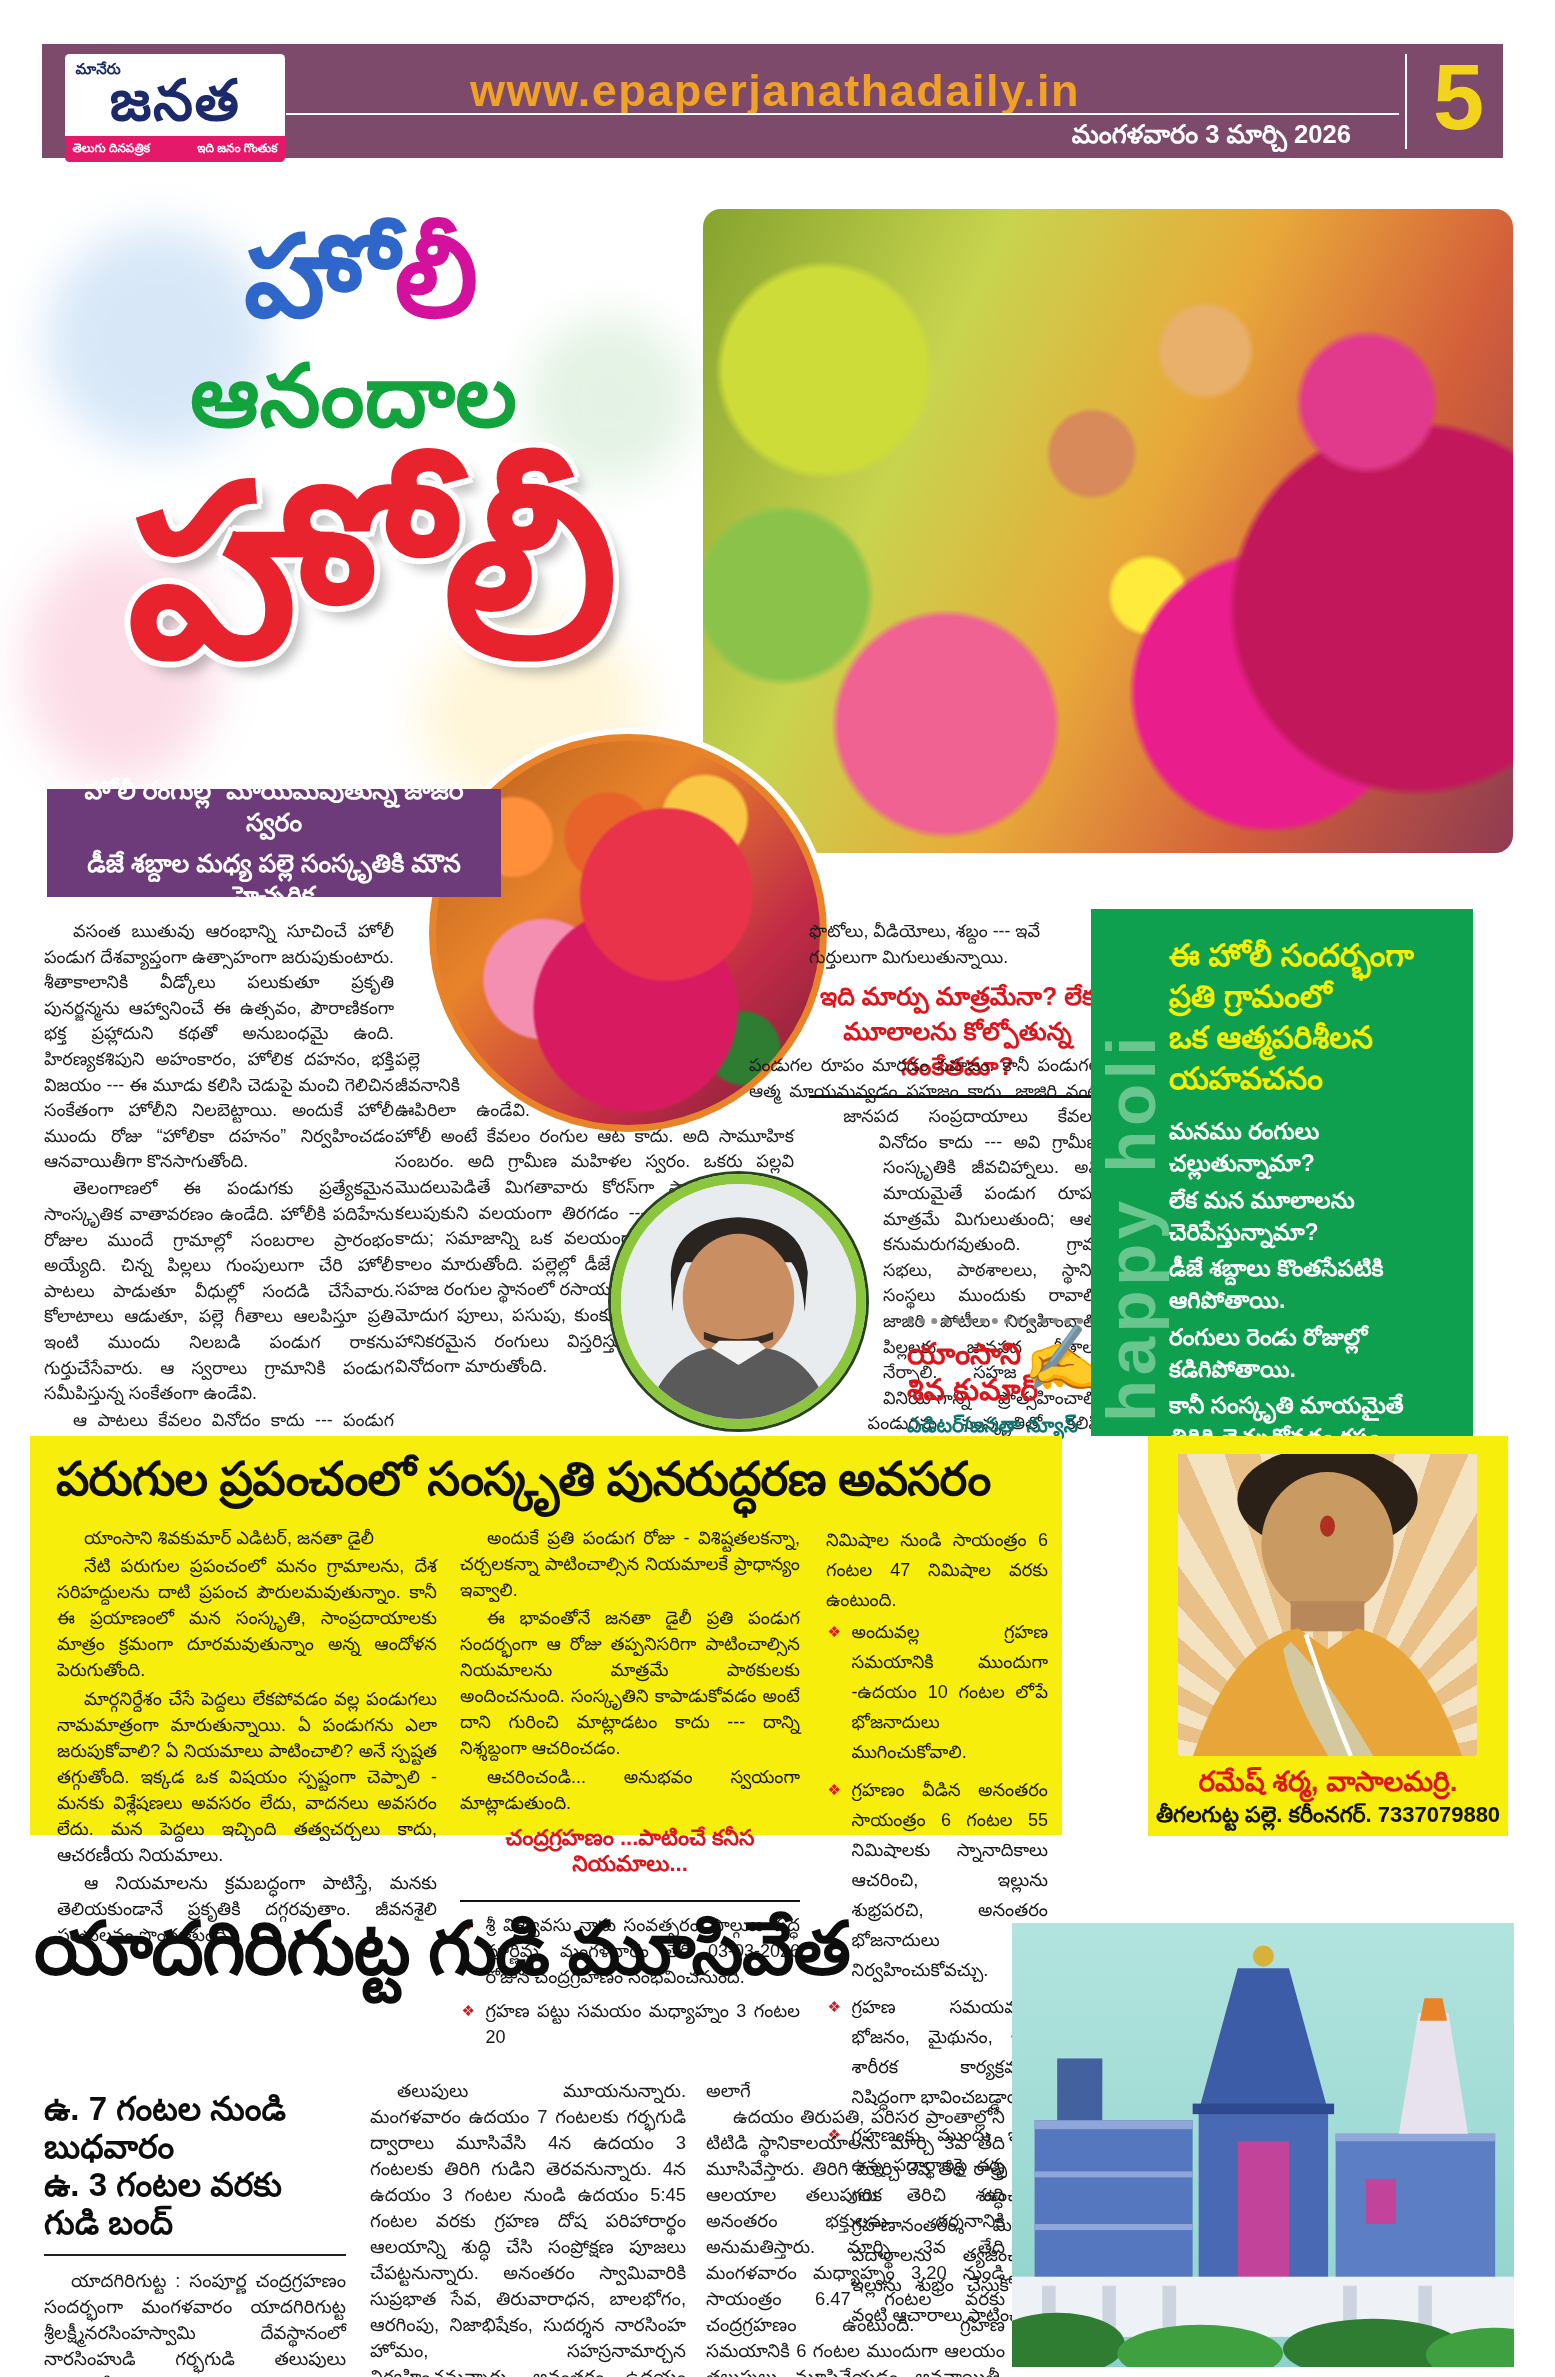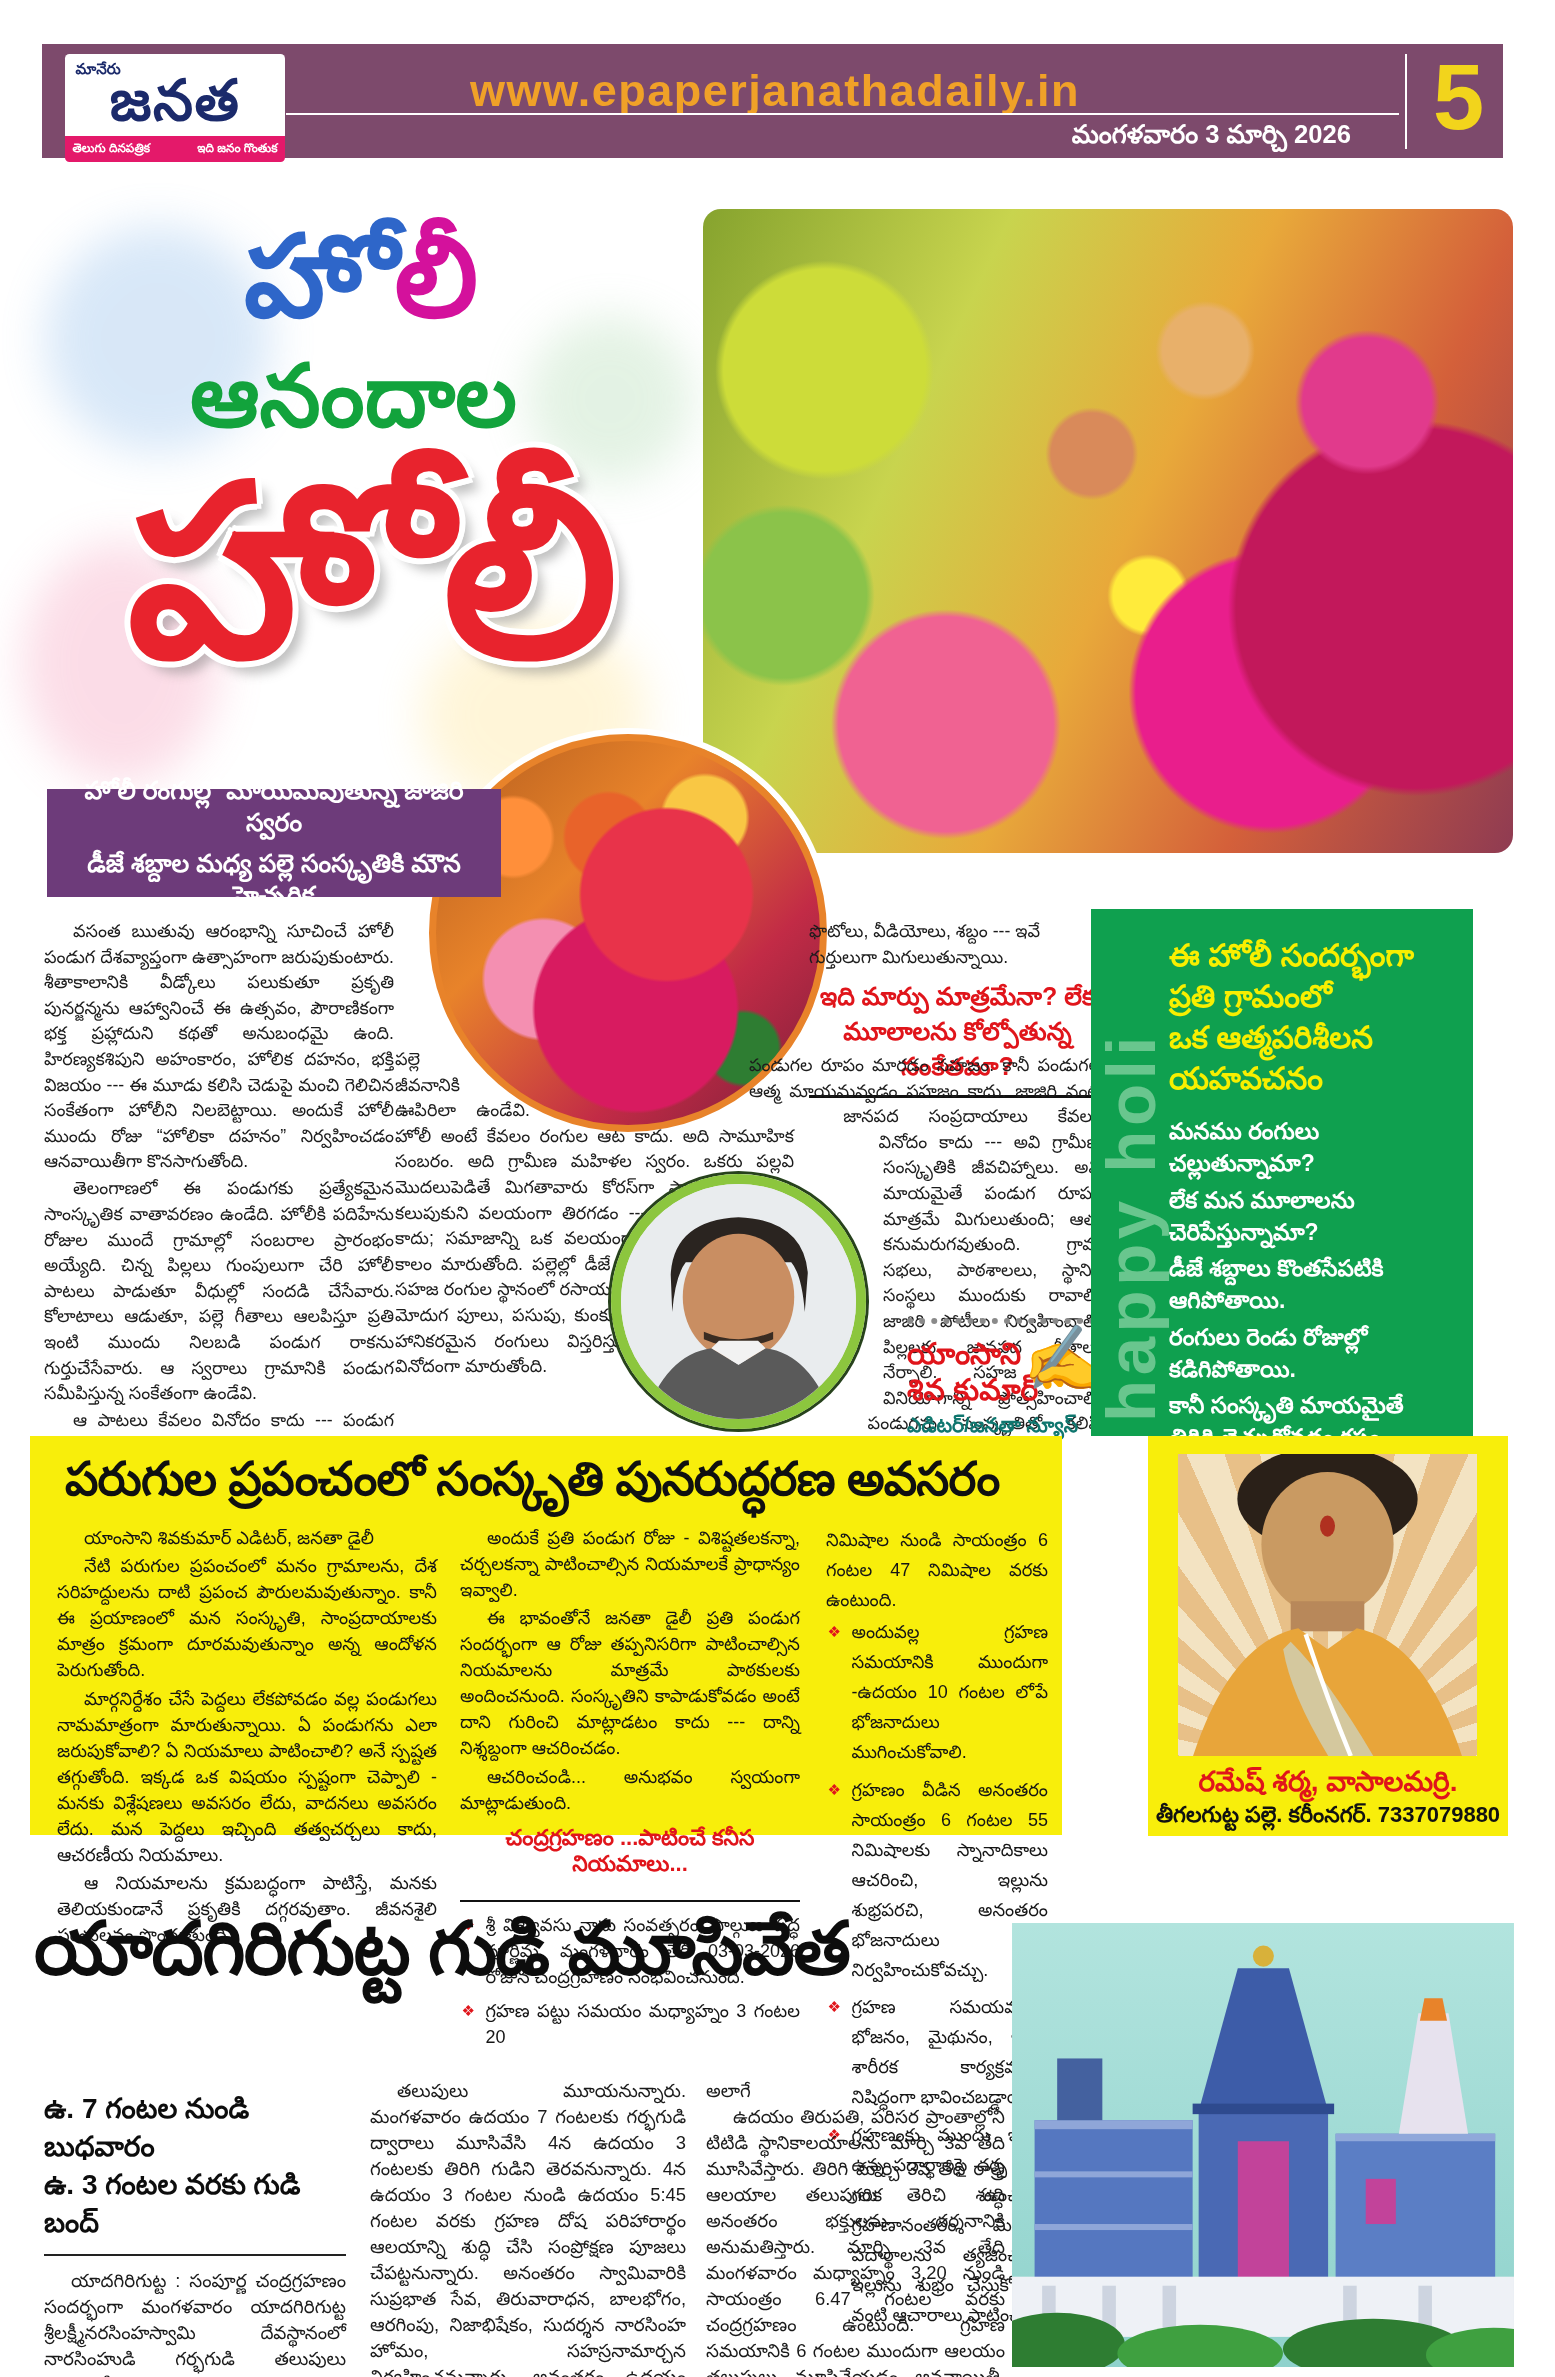--- a/index.html
+++ b/index.html
@@ -79,21 +79,21 @@
   .cul-head{font-size:47px;font-weight:bold;color:#101010;line-height:1.1;letter-spacing:-0.8px;}
   .cul-col{font-size:18px;line-height:26px;text-align:justify;color:#151515;}
   .cul-col p{margin:0 0 2.3px 0;text-indent:27px;}
   .rules-head{color:#e0151b;font-size:22px;font-weight:bold;text-align:center;
               border-bottom:2.3px solid #111;padding-bottom:23px;margin:9px 0 10.5px 0;}
   .bullet{position:relative;padding-left:25.6px;text-indent:0 !important;margin-bottom:7.5px !important;}
   .bullet::before{content:"\2756";color:#e0151b;position:absolute;left:1.5px;top:0;font-size:15px;}
   .cul-colc{line-height:30px;}
   
   .tmp-head{font-size:74px;font-weight:bold;color:#0d0d0d;line-height:1.05;letter-spacing:-1.5px;}
-  .tmp-sub{font-size:28px;font-weight:bold;color:#0d0d0d;line-height:38px;}
+  .tmp-sub{font-size:33px;font-weight:bold;color:#0d0d0d;line-height:38px;}
   .tmp-rule{border:none;border-top:2.3px solid #222;margin:12px 0;}
   .tmp-col{font-size:18.4px;line-height:26px;text-align:justify;color:#1a1a1a;}
   .tmp-col p{margin:0;text-indent:27px;}
   
   .wrap-right{float:right;width:354px;height:66px;shape-outside:ellipse(65% 120% at 75% 0%);}
   .wrap-circle{float:left;width:134px;height:263px;margin-top:113px;shape-outside:circle(60% at 10% 60%);}
 </style>
 </head>
 <body>
 
@@ -190,21 +190,21 @@
     <div class="sb-line">లేక మన మూలాలను చెరిపేస్తున్నామా?</div>
     <div class="sb-line">డీజే శబ్దాలు కొంతసేపటికి ఆగిపోతాయి.</div>
     <div class="sb-line">రంగులు రెండు రోజుల్లో కడిగిపోతాయి.</div>
     <div class="sb-line">కానీ సంస్కృతి మాయమైతే తిరిగి తెచ్చుకోవడం కష్టం.</div>
     <div class="sb-line">జాజిరి స్వరం వినిపిస్తేనే హోలీకి ఆత్మ ఉంటుంది. లేకపోతే అది కేవలం శబ్దాల పండుగగానే మిగులుతుంది.</div>
     <div class="sb-line">ఈ హోలీ --- రంగుల సంబరమే కాదు, సంస్కృతి పరిరక్షణకు సంకల్పదినం కావాలి. లేకపోతే రేపటి తరాలు “జాజిరి” అనే పదాన్ని పుస్తకాలలో మాత్రమే చదివే రోజులు దూరంలో లేవు.</div>
   </div>
   <div class="abs watermark" style="left:1092px;top:971px;height:451px;">happy holi</div>
 
   <div class="abs yellow-box" style="left:30px;top:1436px;width:1032px;height:399px;">
-    <div class="abs cul-head" style="left:35px;top:16.6px;width:993px;">పరుగుల ప్రపంచంలో సంస్కృతి పునరుద్ధరణ అవసరం</div>
+    <div class="abs cul-head" style="left:26px;top:16.6px;width:993px;">పరుగుల ప్రపంచంలో సంస్కృతి పునరుద్ధరణ అవసరం</div>
 
     <div class="abs cul-col" style="left:27px;top:89px;width:380px;">
       <p>యాంసాని శివకుమార్ ఎడిటర్, జనతా డైలీ</p>
       <p>నేటి పరుగుల ప్రపంచంలో మనం గ్రామాలను, దేశ సరిహద్దులను దాటి ప్రపంచ పౌరులమవుతున్నాం. కానీ ఈ ప్రయాణంలో మన సంస్కృతి, సాంప్రదాయాలకు మాత్రం క్రమంగా దూరమవుతున్నాం అన్న ఆందోళన పెరుగుతోంది.</p>
       <p>మార్గనిర్దేశం చేసే పెద్దలు లేకపోవడం వల్ల పండుగలు నామమాత్రంగా మారుతున్నాయి. ఏ పండుగను ఎలా జరుపుకోవాలి? ఏ నియమాలు పాటించాలి? అనే స్పష్టత తగ్గుతోంది. ఇక్కడ ఒక విషయం స్పష్టంగా చెప్పాలి - మనకు విశ్లేషణలు అవసరం లేదు, వాదనలు అవసరం లేదు. మన పెద్దలు ఇచ్చింది తత్వచర్చలు కాదు, ఆచరణీయ నియమాలు.</p>
       <p>ఆ నియమాలను క్రమబద్ధంగా పాటిస్తే, మనకు తెలియకుండానే ప్రకృతికి దగ్గరవుతాం. జీవనశైలి సంతులనం పొందుతుంది.</p>
     </div>
 
     <div class="abs cul-col" style="left:430px;top:89px;width:340px;">
       <p>అందుకే ప్రతి పండుగ రోజు - విశిష్టతలకన్నా, చర్చలకన్నా పాటించాల్సిన నియమాలకే ప్రాధాన్యం ఇవ్వాలి.</p>

